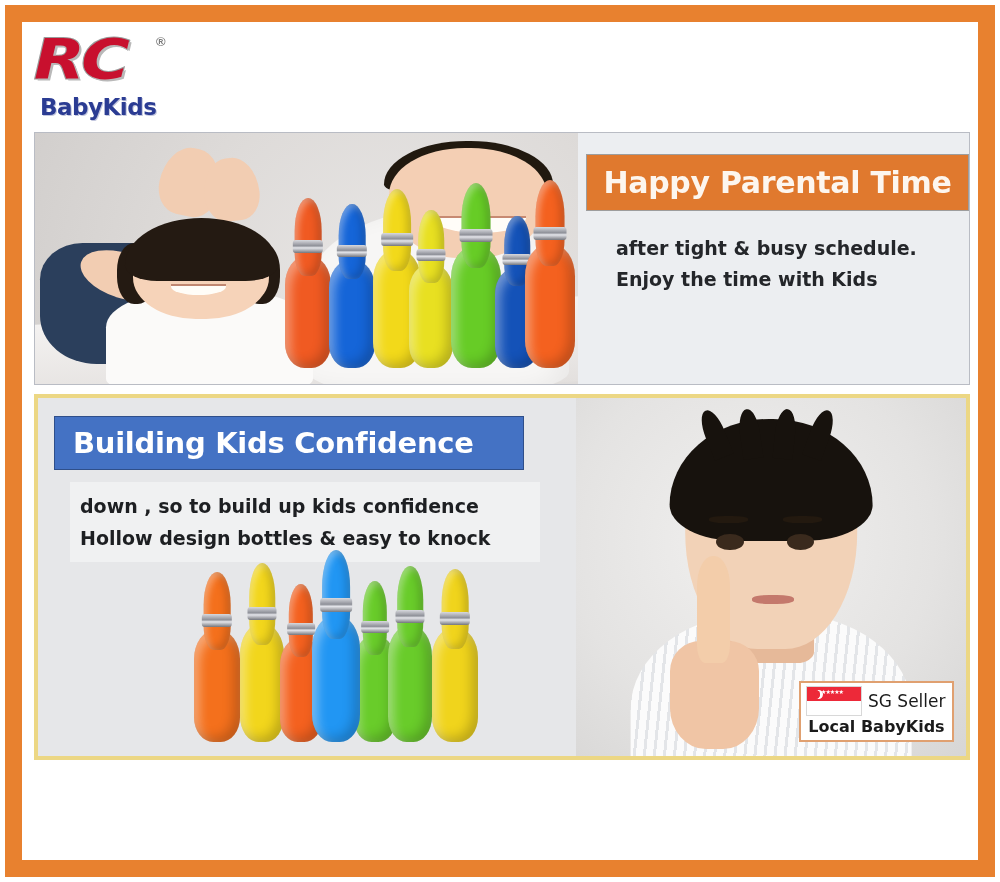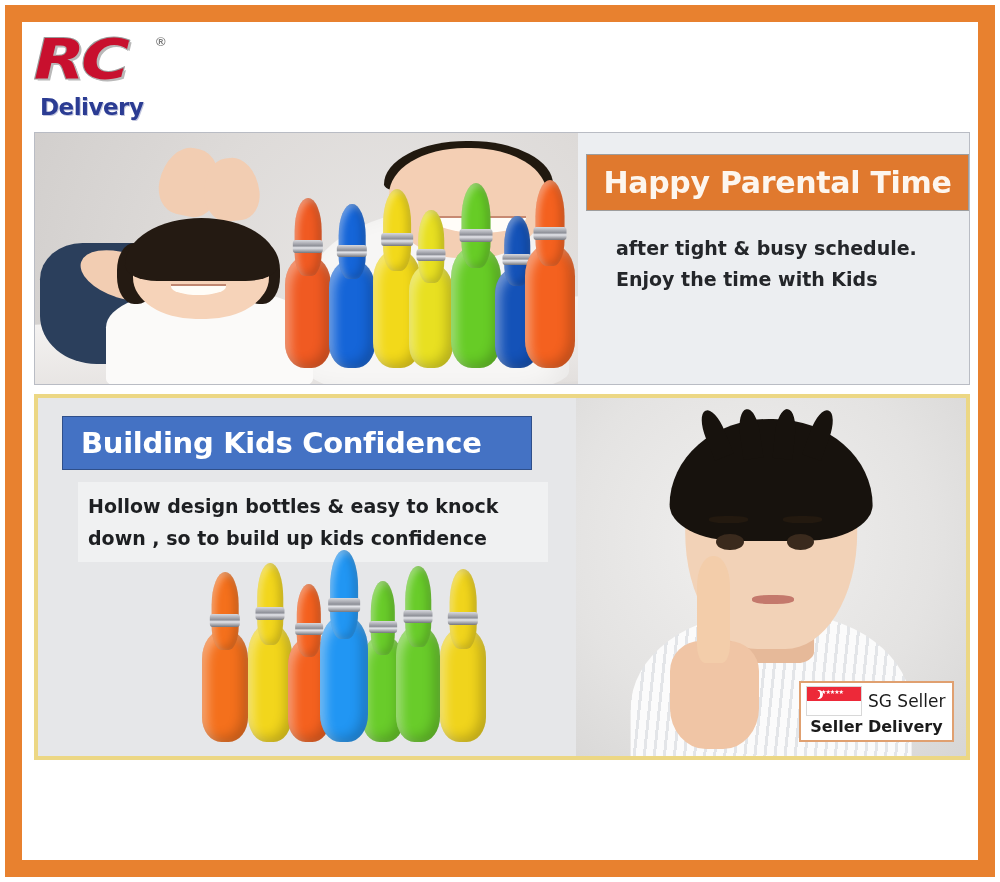--- a/index.html
+++ b/index.html
@@ -271,21 +271,21 @@
     left: 12px;
     top: 372px;
     width: 936px;
     height: 366px;
     border: 4px solid #ecd784;
     background: #e6e7e9;
     overflow: hidden;
   }
   .copy-bottom {
     position: absolute;
-    left: 16px; top: 0;
+    left: 8px; top: 0;
     width: 560px; height: 100%;
   }
   .banner-blue {
     position: absolute;
     left: 8px; top: 18px;
     width: 470px;
     height: 54px;
     background: #4472c4;
     border: 1px solid #2f4f8a;
     display: flex;
@@ -479,21 +479,21 @@
 </head>
 <body>
 
 <div id="listing-root">
   <div class="orange-frame">
     <div class="frame-inner">
 
       <div class="brand">
         <span class="brand-rc">RC</span>
         <span class="brand-reg">®</span>
-        <span class="brand-sub">Delivery</span>
+        <span class="brand-sub">BabyKids</span>
       </div>
 
       <div class="panel-top">
 
         <div class="photo-family">
           <div class="floor"></div>
           <div class="girl-jeans"></div>
           <div class="foot a"></div>
           <div class="foot b"></div>
           <div class="dad-body"></div>
@@ -530,22 +530,22 @@
         </div>
       </div>
 
       <div class="panel-bottom">
 
         <div class="copy-bottom">
           <div class="banner-blue">
             <span class="banner-blue-text">Building Kids Confidence</span>
           </div>
           <div class="copy-bottom-body">
+            <div>down , so to build up kids confidence</div>
             <div>Hollow design bottles &amp; easy to knock</div>
-            <div>down , so to build up kids confidence</div>
           </div>
 
           <div class="pins-bottom">
             <div class="pin" style="left: 0px; width: 46px; height: 112px; background: rgb(244, 112, 28);"></div>
             <div class="pin" style="left: 46px; width: 44px; height: 118px; background: rgb(242, 214, 28);"></div>
             <div class="pin" style="left: 86px; width: 42px; height: 104px; background: rgb(244, 97, 31);"></div>
             <div class="pin" style="left: 118px; width: 48px; height: 126px; z-index: 5; background: rgb(33, 150, 243);"></div>
             <div class="pin" style="left: 160px; width: 42px; height: 106px; background: rgb(105, 204, 42);"></div>
             <div class="pin" style="left: 194px; width: 44px; height: 116px; background: rgb(105, 204, 42);"></div>
             <div class="pin" style="left: 238px; width: 46px; height: 114px; background: rgb(240, 212, 28);"></div>
@@ -571,20 +571,20 @@
 
           <div class="sg-badge">
             <div class="sg-row">
               <div class="sg-flag">
                 <div class="sg-flag-red"></div>
                 <div class="sg-crescent"></div>
                 <div class="sg-stars">★★★★★</div>
               </div>
               <span class="sg-seller-text">SG Seller</span>
             </div>
-            <div class="sg-delivery-text">Seller Delivery</div>
+            <div class="sg-delivery-text">Local BabyKids</div>
           </div>
         </div>
       </div>
 
     </div>
   </div>
 </div>
 
 </body></html>

